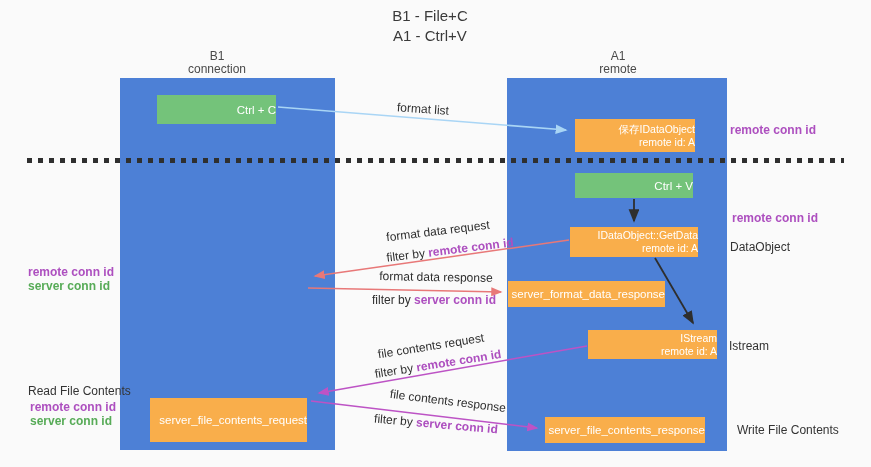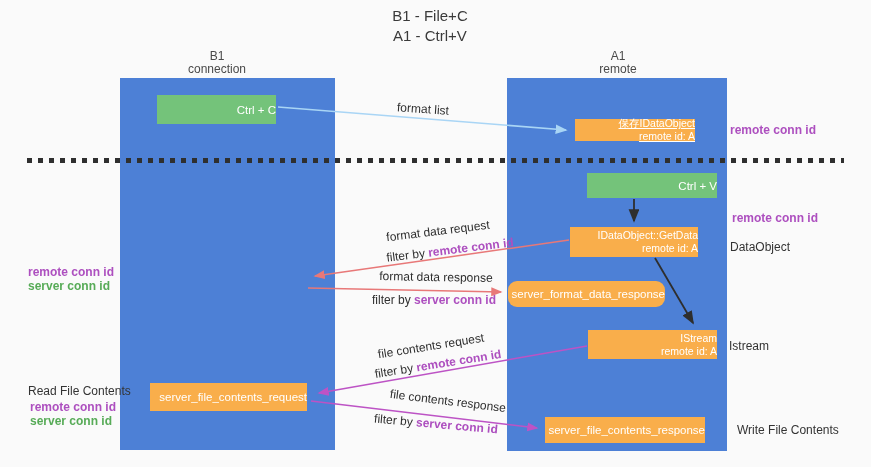--- a/index.html
+++ b/index.html
@@ -70,45 +70,45 @@
 
   <div class="lane lane-left"></div>
   <div class="lane lane-right"></div>
 
   <div class="dashed-line"></div>
 
   <div class="node green" style="left:157px; top:95px; width:119px; height:29px;">
     <span>Ctrl + C</span>
   </div>
 
-  <div class="node orange two-line" style="left:575px; top:119px; width:120px; height:22px;text-decoration:underline;">
+  <div class="node orange two-line" style="left:575px; top:119px; width:120px; height:33px;">
     <span>保存IDataObject</span>
     <span>remote id: A</span>
   </div>
 
-  <div class="node green" style="left:575px; top:173px; width:130px; height:25px;margin-left:12px;">
+  <div class="node green" style="left:575px; top:173px; width:118px; height:25px;">
     <span>Ctrl + V</span>
   </div>
 
   <div class="node orange two-line" style="left:570px; top:227px; width:128px; height:30px;">
     <span>IDataObject::GetData</span>
     <span>remote id: A</span>
   </div>
 
 
-  <div class="node orange" style="left:508px; top:281px; width:157px; height:26px;border-radius:9px;">
+  <div class="node orange" style="left:508px; top:281px; width:157px; height:26px;">
     <span>server_format_data_response</span>
   </div>
 
   <div class="node orange two-line" style="left:588px; top:330px; width:129px; height:29px;">
     <span>IStream</span>
     <span>remote id: A</span>
   </div>
 
-  <div class="node orange" style="left:150px; top:383px; width:157px; height:28px;">
+  <div class="node orange" style="left:150px; top:398px; width:157px; height:44px;">
     <span>server_file_contents_request</span>
   </div>
 
   <div class="node orange" style="left:545px; top:417px; width:160px; height:26px;">
     <span>server_file_contents_response</span>
   </div>
 
   <svg class="overlay" width="871" height="467" viewBox="0 0 871 467">
     <defs>
       <marker id="m-blue" markerWidth="9" markerHeight="8" refX="6.5" refY="3" orient="auto">

